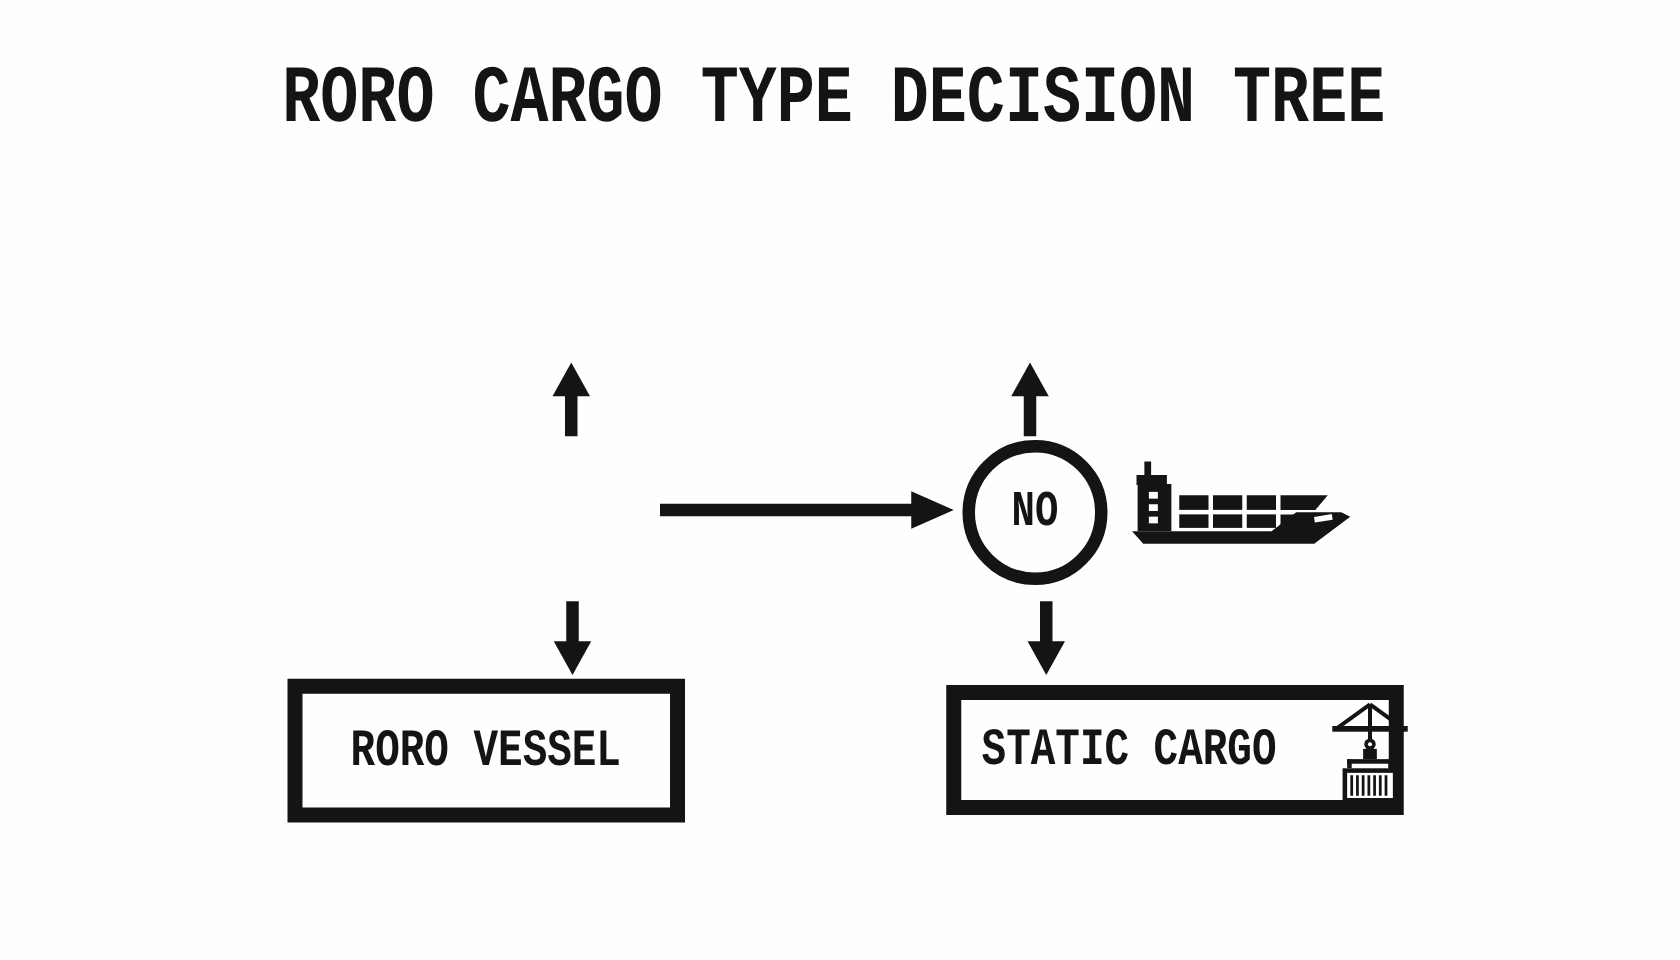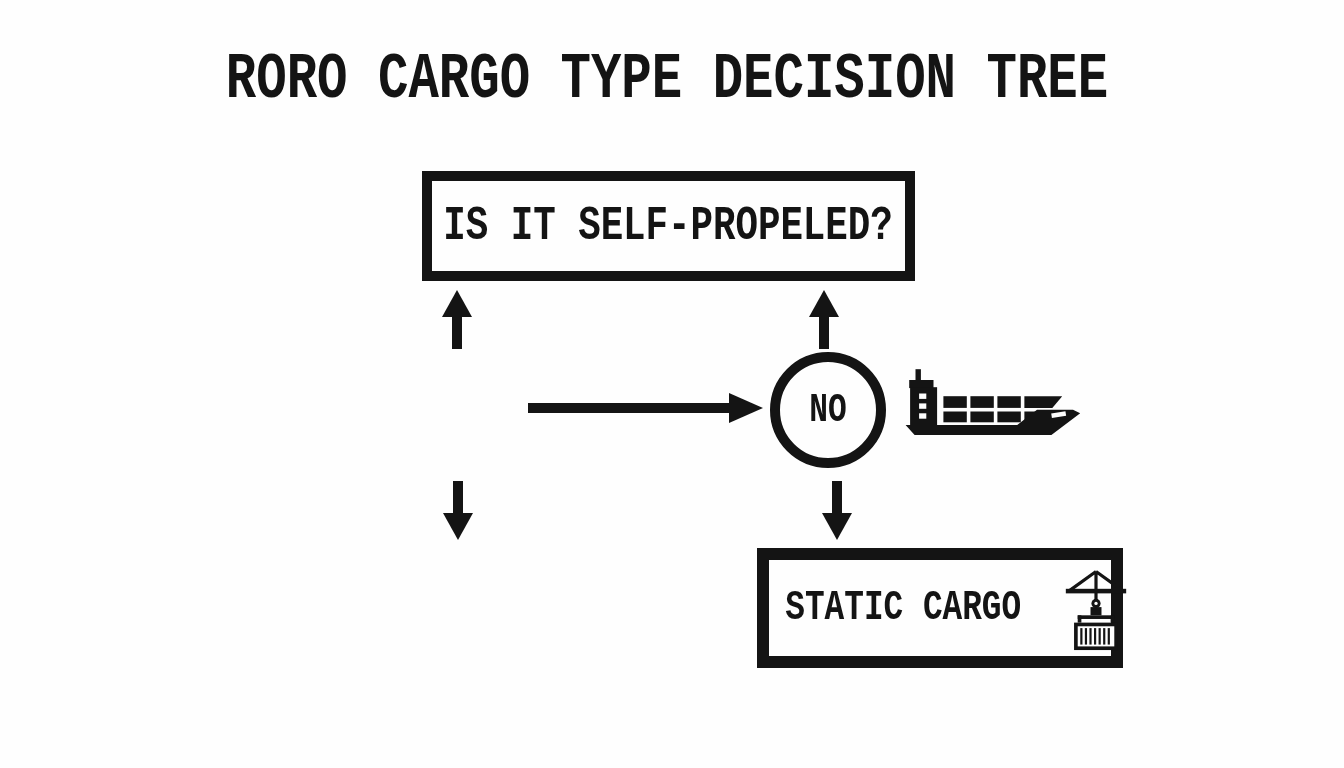--- a/index.html
+++ b/index.html
@@ -49,21 +49,21 @@
   .result-box{
     border-width:12px;
     font-size:42px;
   }
   .roro-box{
     left:230px; top:543px;
     width:318px; height:115px;
   }
   .static-box{
     left:757px; top:548px;
-    width:366px; height:120px;
+    width:366px; height:104px;
     gap:10px;
   }
   .circle{
     position:absolute;
     width:116px; height:116px;
     background:var(--paper);
     border:10px solid var(--ink);
     border-radius:50%;
     display:flex;
     align-items:center;
@@ -90,23 +90,20 @@
   .arrows line{ stroke:var(--ink); stroke-width:10; }
   .arrows polygon{ fill:var(--ink); }
 </style>
 </head>
 <body>
 
 <div class="canvas">
 
   <h1 class="title condensed">RORO CARGO TYPE DECISION TREE</h1>
 
-  <div class="box question-box">
-    <span class="condensed">IS IT SELF-PROPELED?</span>
-  </div>
 
   <div class="circle no-circle">
     <span class="condensed">NO</span>
   </div>
 
   <svg class="ship-icon" viewBox="0 0 200 100" aria-hidden="true">
     <g fill="#141414">
 
       <rect x="15" y="8" width="6" height="14"></rect>
       <rect x="8" y="20" width="27" height="9"></rect>
@@ -124,20 +121,23 @@
       <rect x="46" y="55" width="26" height="12"></rect>
       <rect x="76" y="55" width="26" height="12"></rect>
       <rect x="106" y="55" width="26" height="12"></rect>
       <polygon points="136,55 163,55 153,67 136,67"></polygon>
 
       <polygon points="4,70 128,70 150,53 190,53 198,57 166,81 14,81"></polygon>
       <rect x="166" y="56" width="16" height="5" fill="#fefefe" transform="rotate(-9 174 58)"></rect>
     </g>
   </svg>
 
+  <div class="box result-box roro-box">
+    <span class="condensed">RORO VESSEL</span>
+  </div>
 
   <div class="box result-box static-box">
     <span class="condensed">STATIC CARGO</span>
 
     <svg class="crane-icon" viewBox="0 0 70 92" aria-hidden="true">
       <g stroke="#141414" fill="none">
         <path d="M35 6 L6 27 M35 6 L64 27 M35 6 L35 38" stroke-width="3.5"></path>
       </g>
       <g fill="#141414">
         <rect x="2" y="25" width="66" height="5"></rect>

